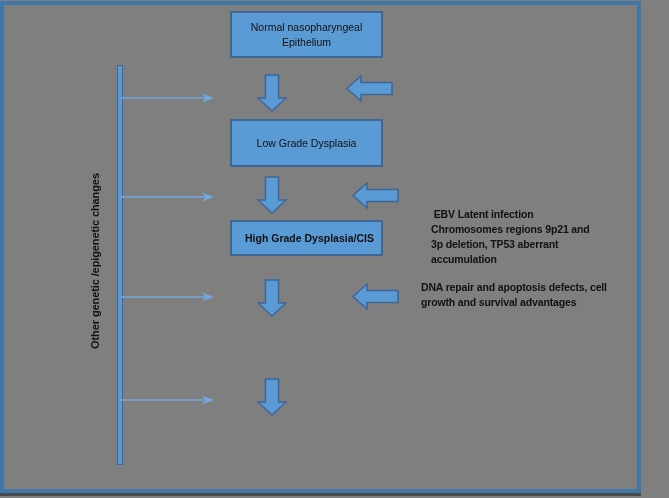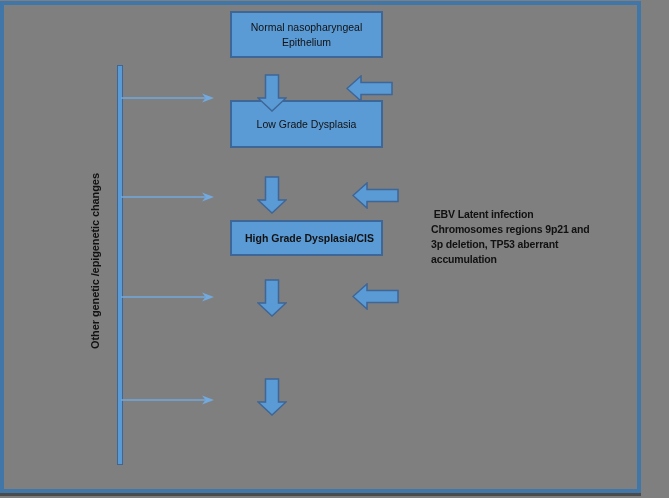--- a/index.html
+++ b/index.html
@@ -32,21 +32,21 @@
     font-weight:bold;font-size:11px;letter-spacing:-0.1px;white-space:nowrap;
   }
   .fbox{
     position:absolute;left:222px;width:153px;box-sizing:border-box;
     background:var(--shape-fill);border:2px solid var(--shape-border);
     display:flex;align-items:center;justify-content:center;text-align:center;
     font-size:10.5px;line-height:15px;white-space:pre-line;padding:2px;margin-left:8px;
   }
   .fbox.bold{font-weight:bold;}
   .box-1{top:11px;height:47px;}
-  .box-2{top:100px;height:48px;}
+  .box-2{top:119px;height:48px;}
   .box-3{top:220px;height:36px;padding-left:8px;}
   .box-4{top:324px;height:49px;}
   .box-5{top:428px;height:50px;}
   .abs{position:absolute;}
   .shp{fill:var(--shape-fill);stroke:var(--shape-border);stroke-width:1.5;}
   .thin-line{stroke:var(--branch-arrow);stroke-width:1.6;}
   .thin-head{fill:var(--branch-arrow);}
   .note{
     position:absolute;font-weight:bold;font-size:10.5px;line-height:15px;
     letter-spacing:-0.15px;white-space:pre-line;z-index:5;
@@ -114,14 +114,16 @@
     <polygon class="shp" points="1,13.5 15,1 15,7.5 46,7.5 46,19.5 15,19.5 15,26"></polygon>
   </svg>
   <svg class="abs" style="left:352px;top:283px;" width="47" height="27">
     <polygon class="shp" points="1,13.5 15,1 15,7.5 46,7.5 46,19.5 15,19.5 15,26"></polygon>
   </svg>
 
   <div class="note note-2">&nbsp;EBV Latent infection
 Chromosomes regions 9p21 and
 3p deletion, TP53 aberrant
 accumulation</div>
+  <div class="note note-3">DNA repair and apoptosis defects, cell
+growth and survival advantages</div>
 
 </div>
 
 </body></html>

